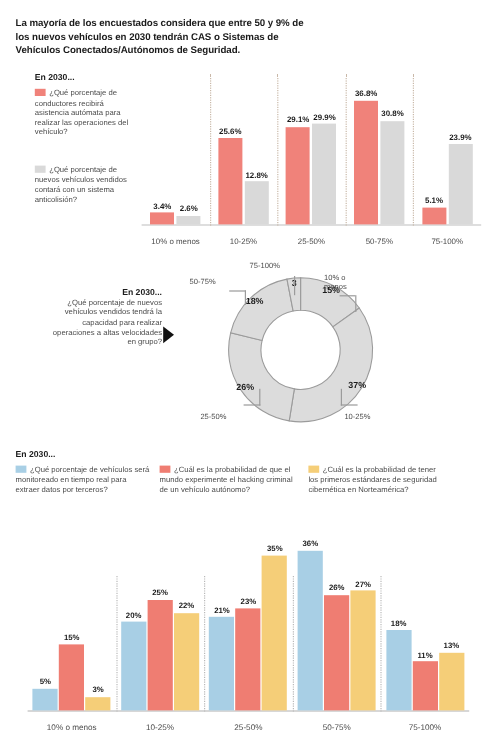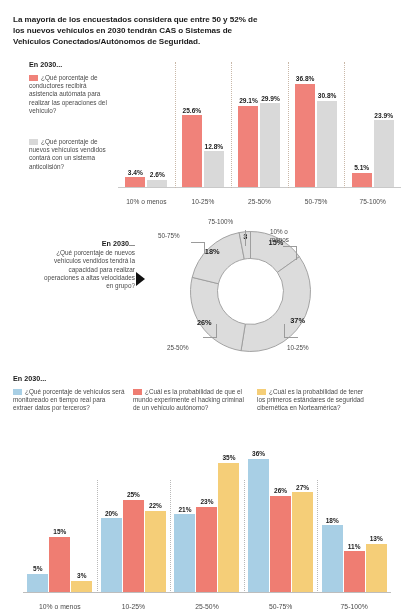--- a/index.html
+++ b/index.html
@@ -177,21 +177,21 @@
   .plot3 .bars { bottom: 22px; height: 155px; gap: 1px; }
   .plot3 .bar { width: 21px; }
   .plot3 .axis-line { bottom: 21px; background: #bdbdbd; }
   .plot3 .cat-sep { border-left: 1px dotted #b9b9b9; top: 18px; bottom: 21px; }
   .plot3 .cat-label { bottom: 4px; font-size: 6.8px; }
   .plot3 .bar .val { font-size: 6.5px; }
 </style>
 </head>
 <body>
 
-<div class="headline">La mayoría de los encuestados considera que entre 50 y 52% de los nuevos vehículos en 2030 tendrán CAS o Sistemas de Vehículos Conectados/Autónomos de Seguridad.</div>
+<div class="headline">La mayoría de los encuestados considera que entre 50 y 9% de los nuevos vehículos en 2030 tendrán CAS o Sistemas de Vehículos Conectados/Autónomos de Seguridad.</div>
 
 <div class="sec1">
 
   <div class="en2030 s1-head">En 2030...</div>
 
   <div class="legend-block s1-leg1">
     <span class="sw" style="background:#f0827a"></span><span>¿Qué porcentaje de conductores recibirá asistencia autómata para realizar las operaciones del vehículo?</span>
   </div>
 
   <div class="legend-block s1-leg2">

